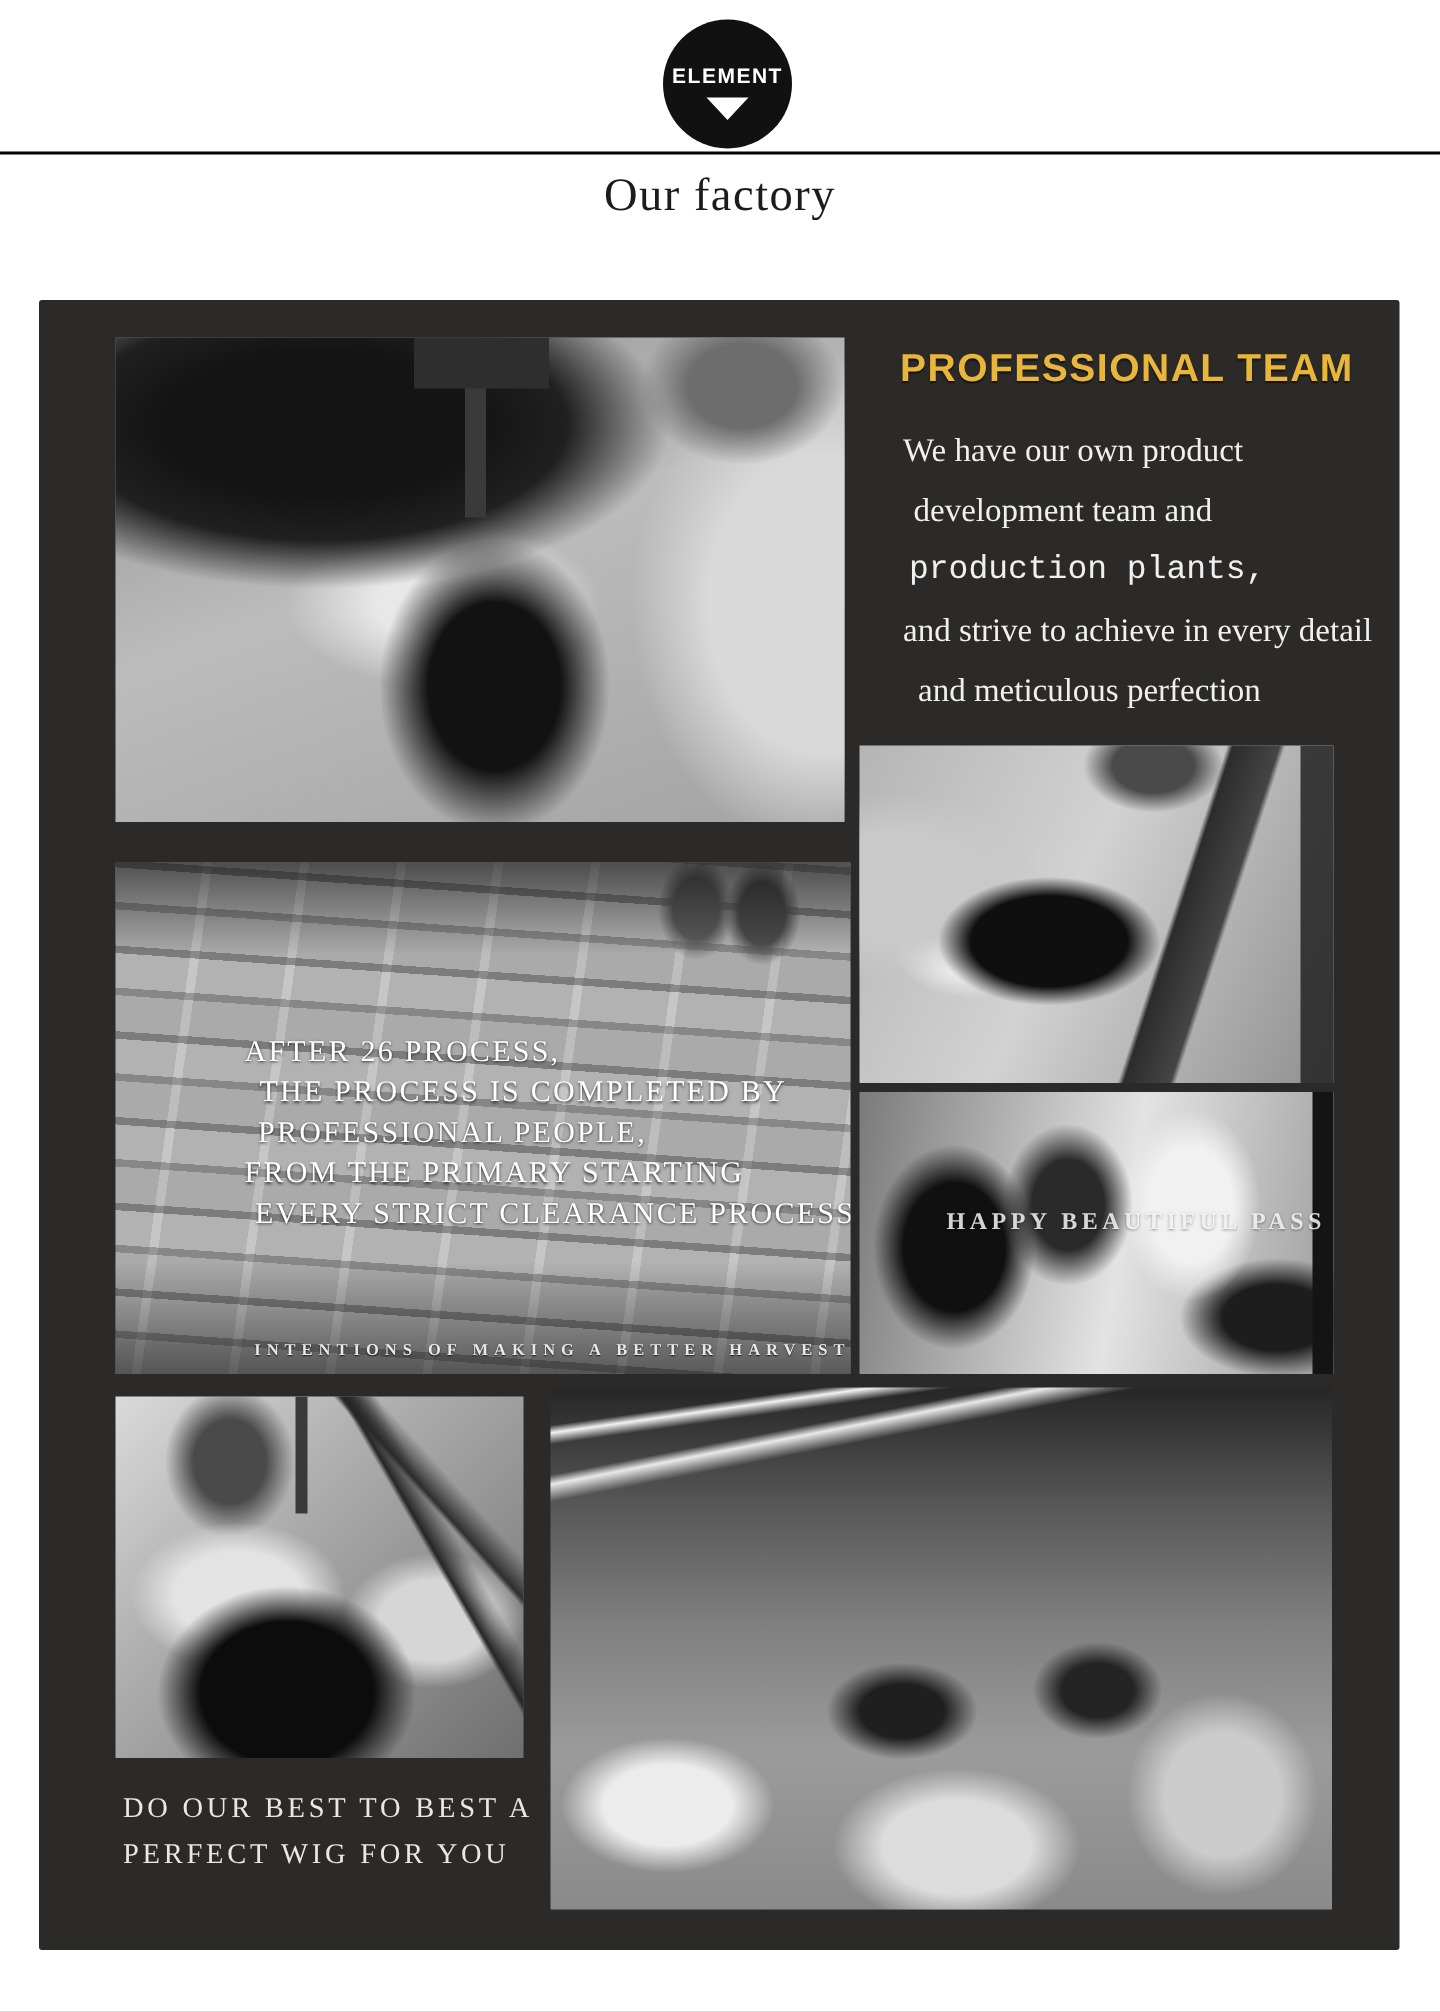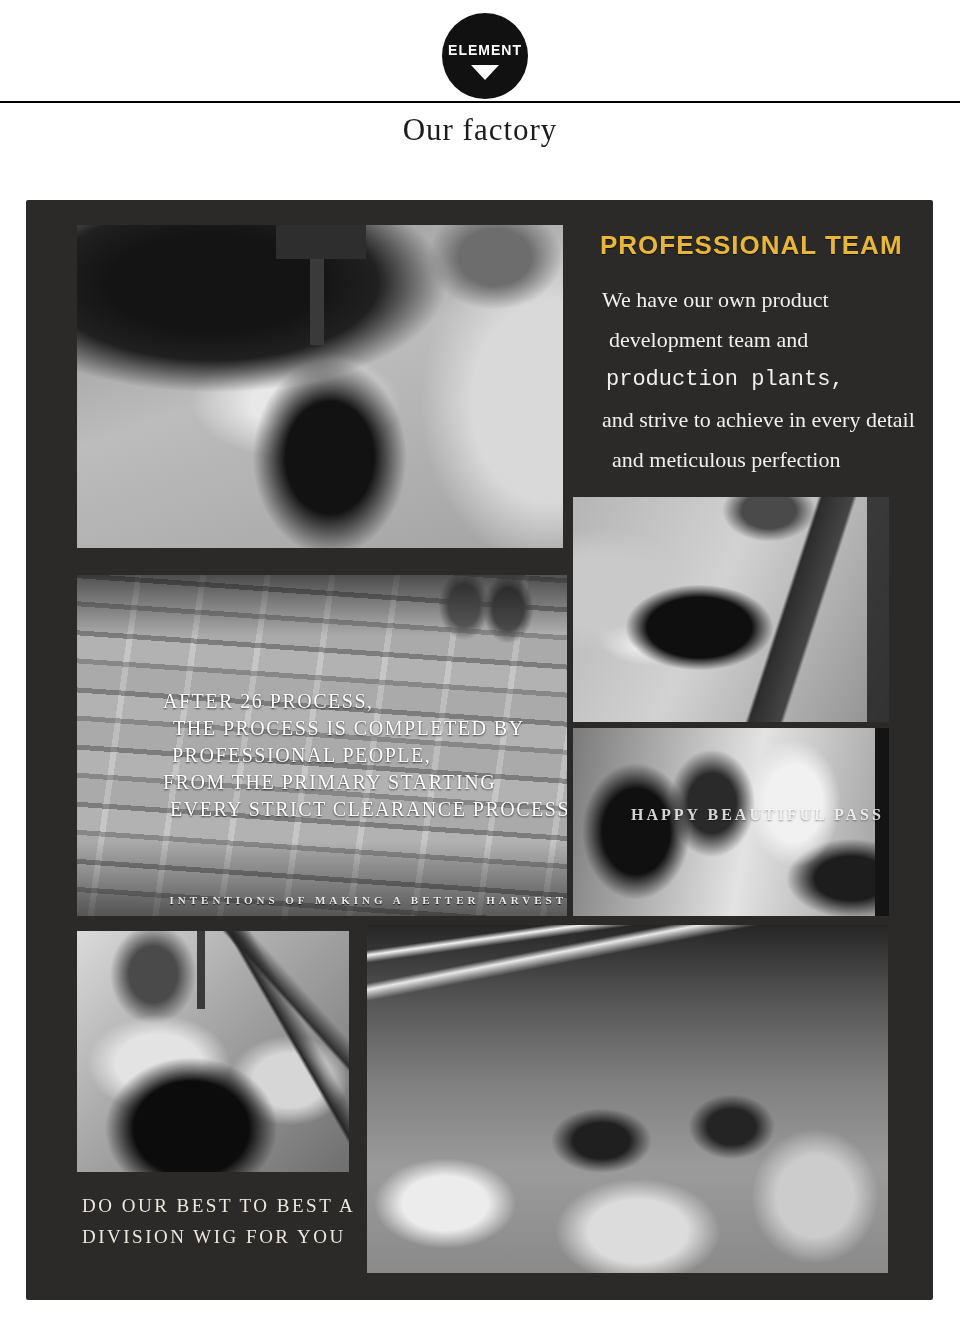--- a/index.html
+++ b/index.html
@@ -159,17 +159,17 @@
     <div class="photo photo-4">
       <div class="cap-overlay">HAPPY BEAUTIFUL PASS</div>
     </div>
 
     <div class="photo photo-5"></div>
 
     <div class="photo photo-6"></div>
 
     <div class="panel-footer">
       <div class="line">DO OUR BEST TO BEST A</div>
-      <div class="line">DIVISION WIG FOR YOU</div>
+      <div class="line">PERFECT WIG FOR YOU</div>
     </div>
 
   </div>
 </div>
 
 </body></html>

